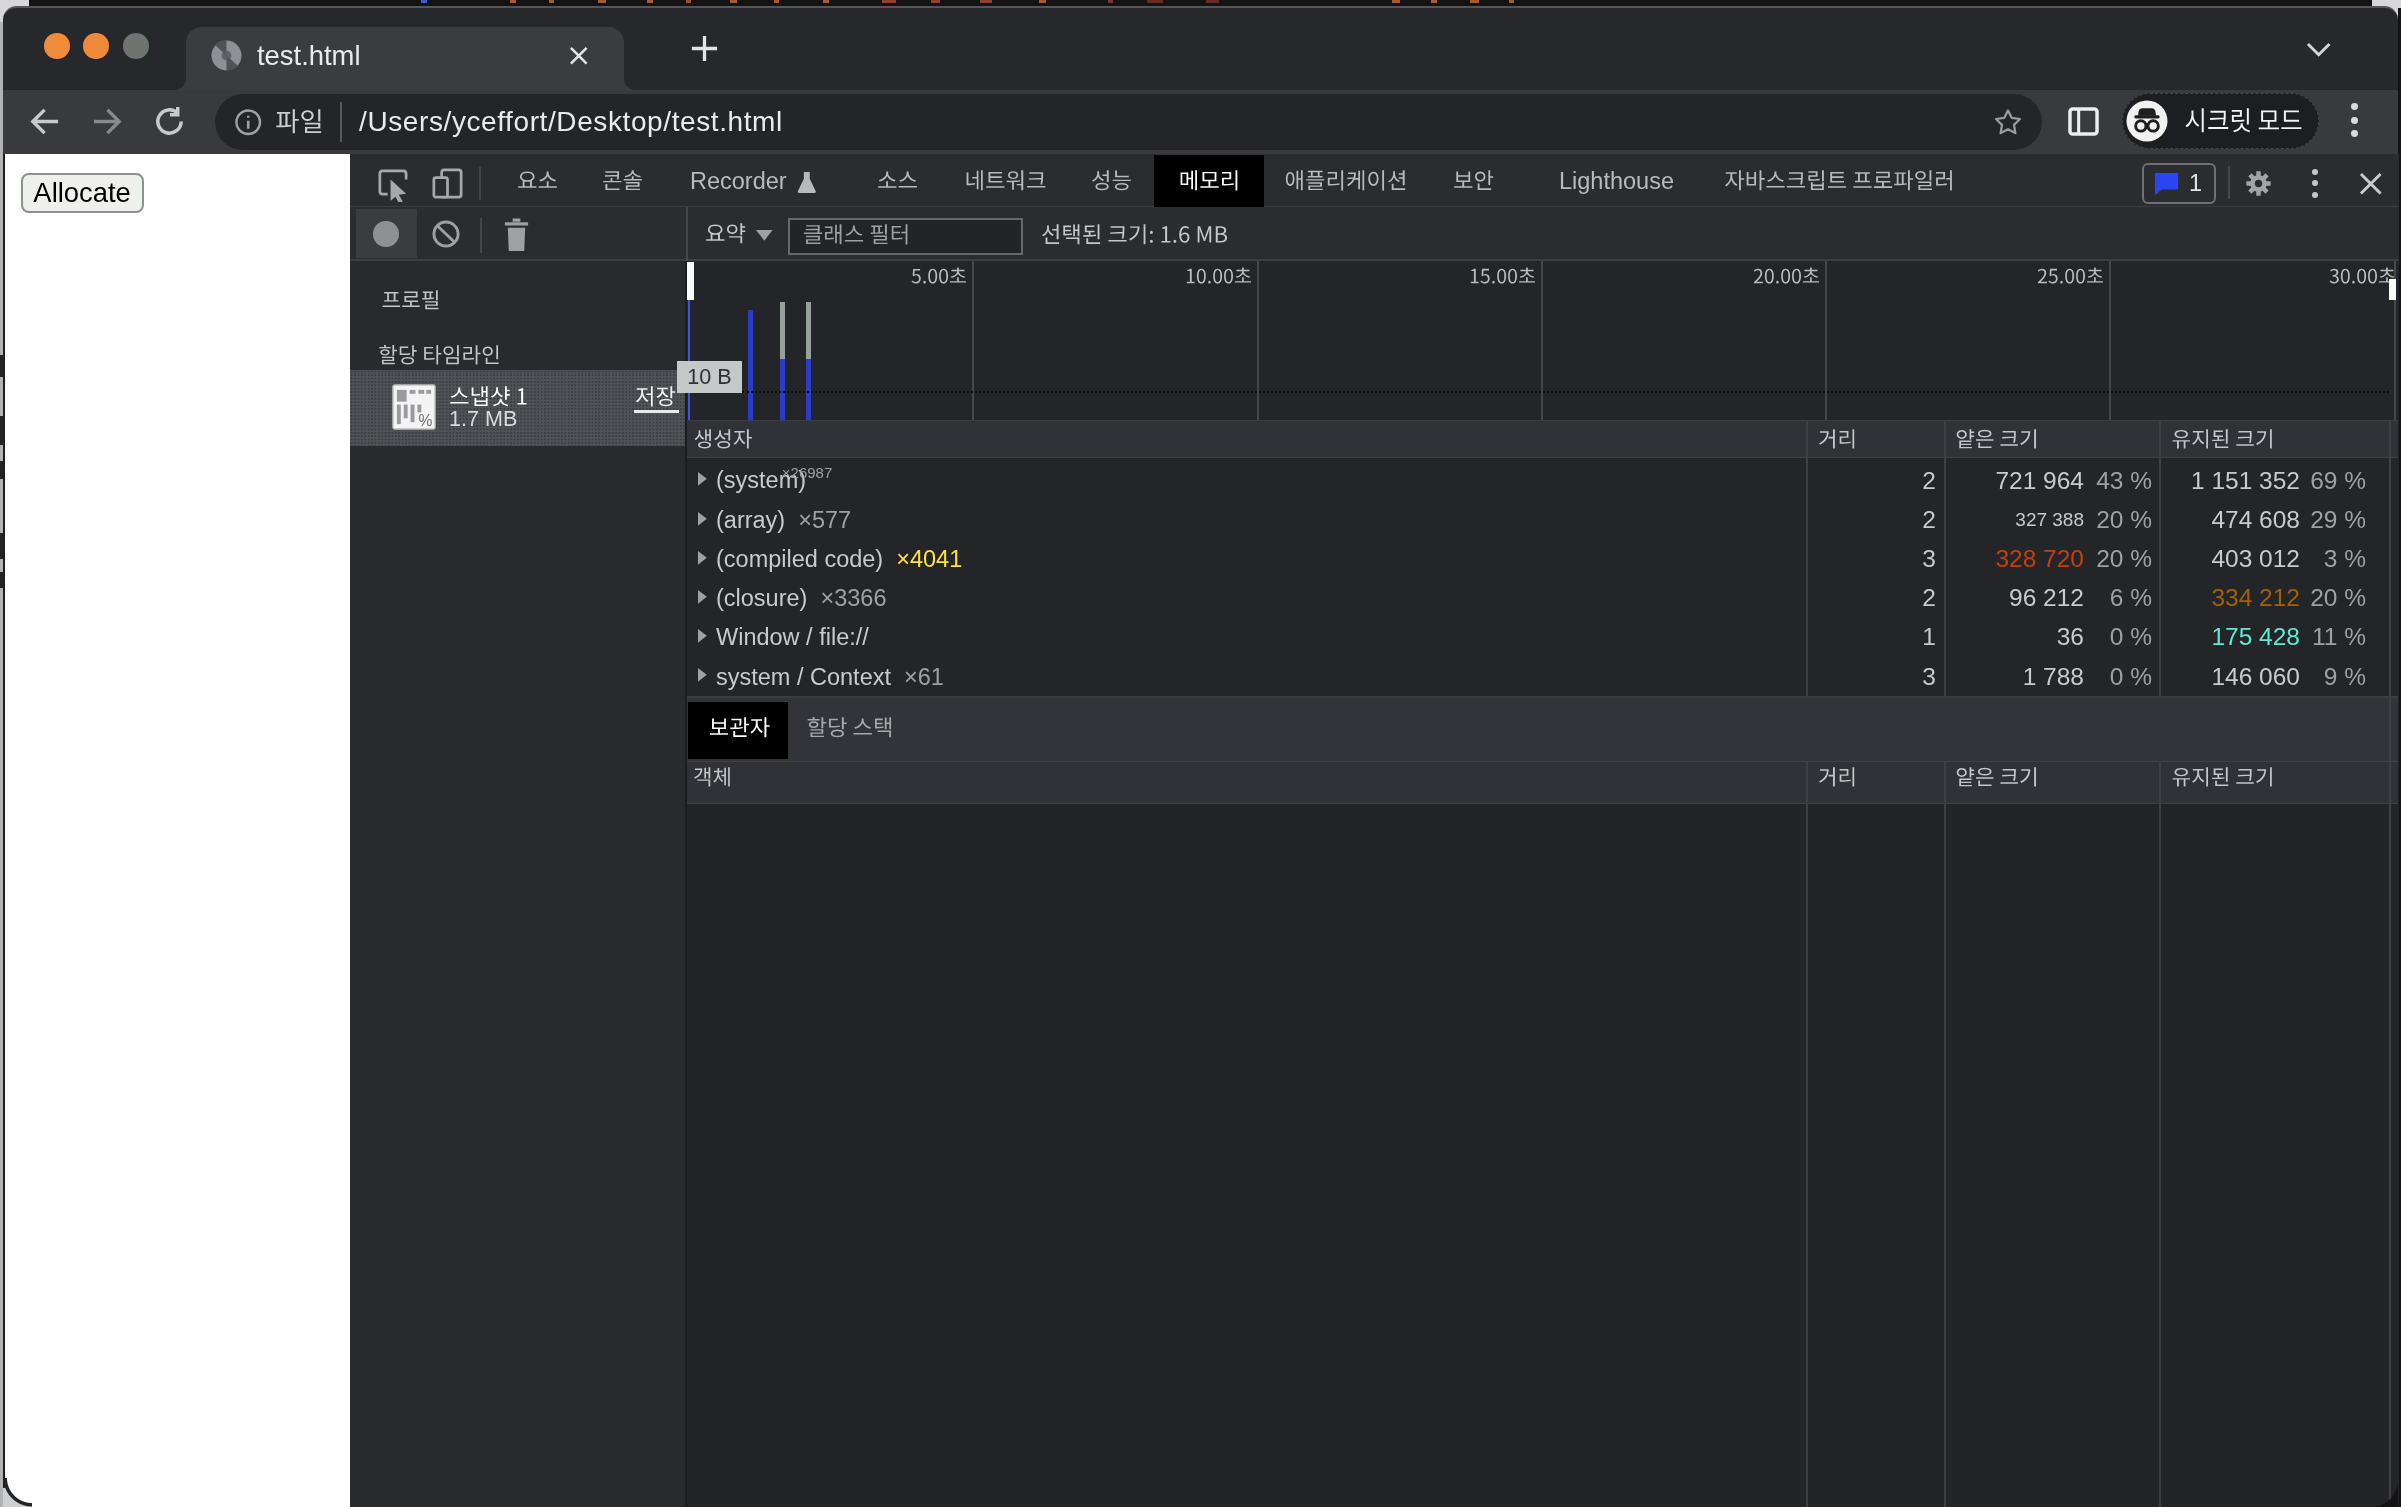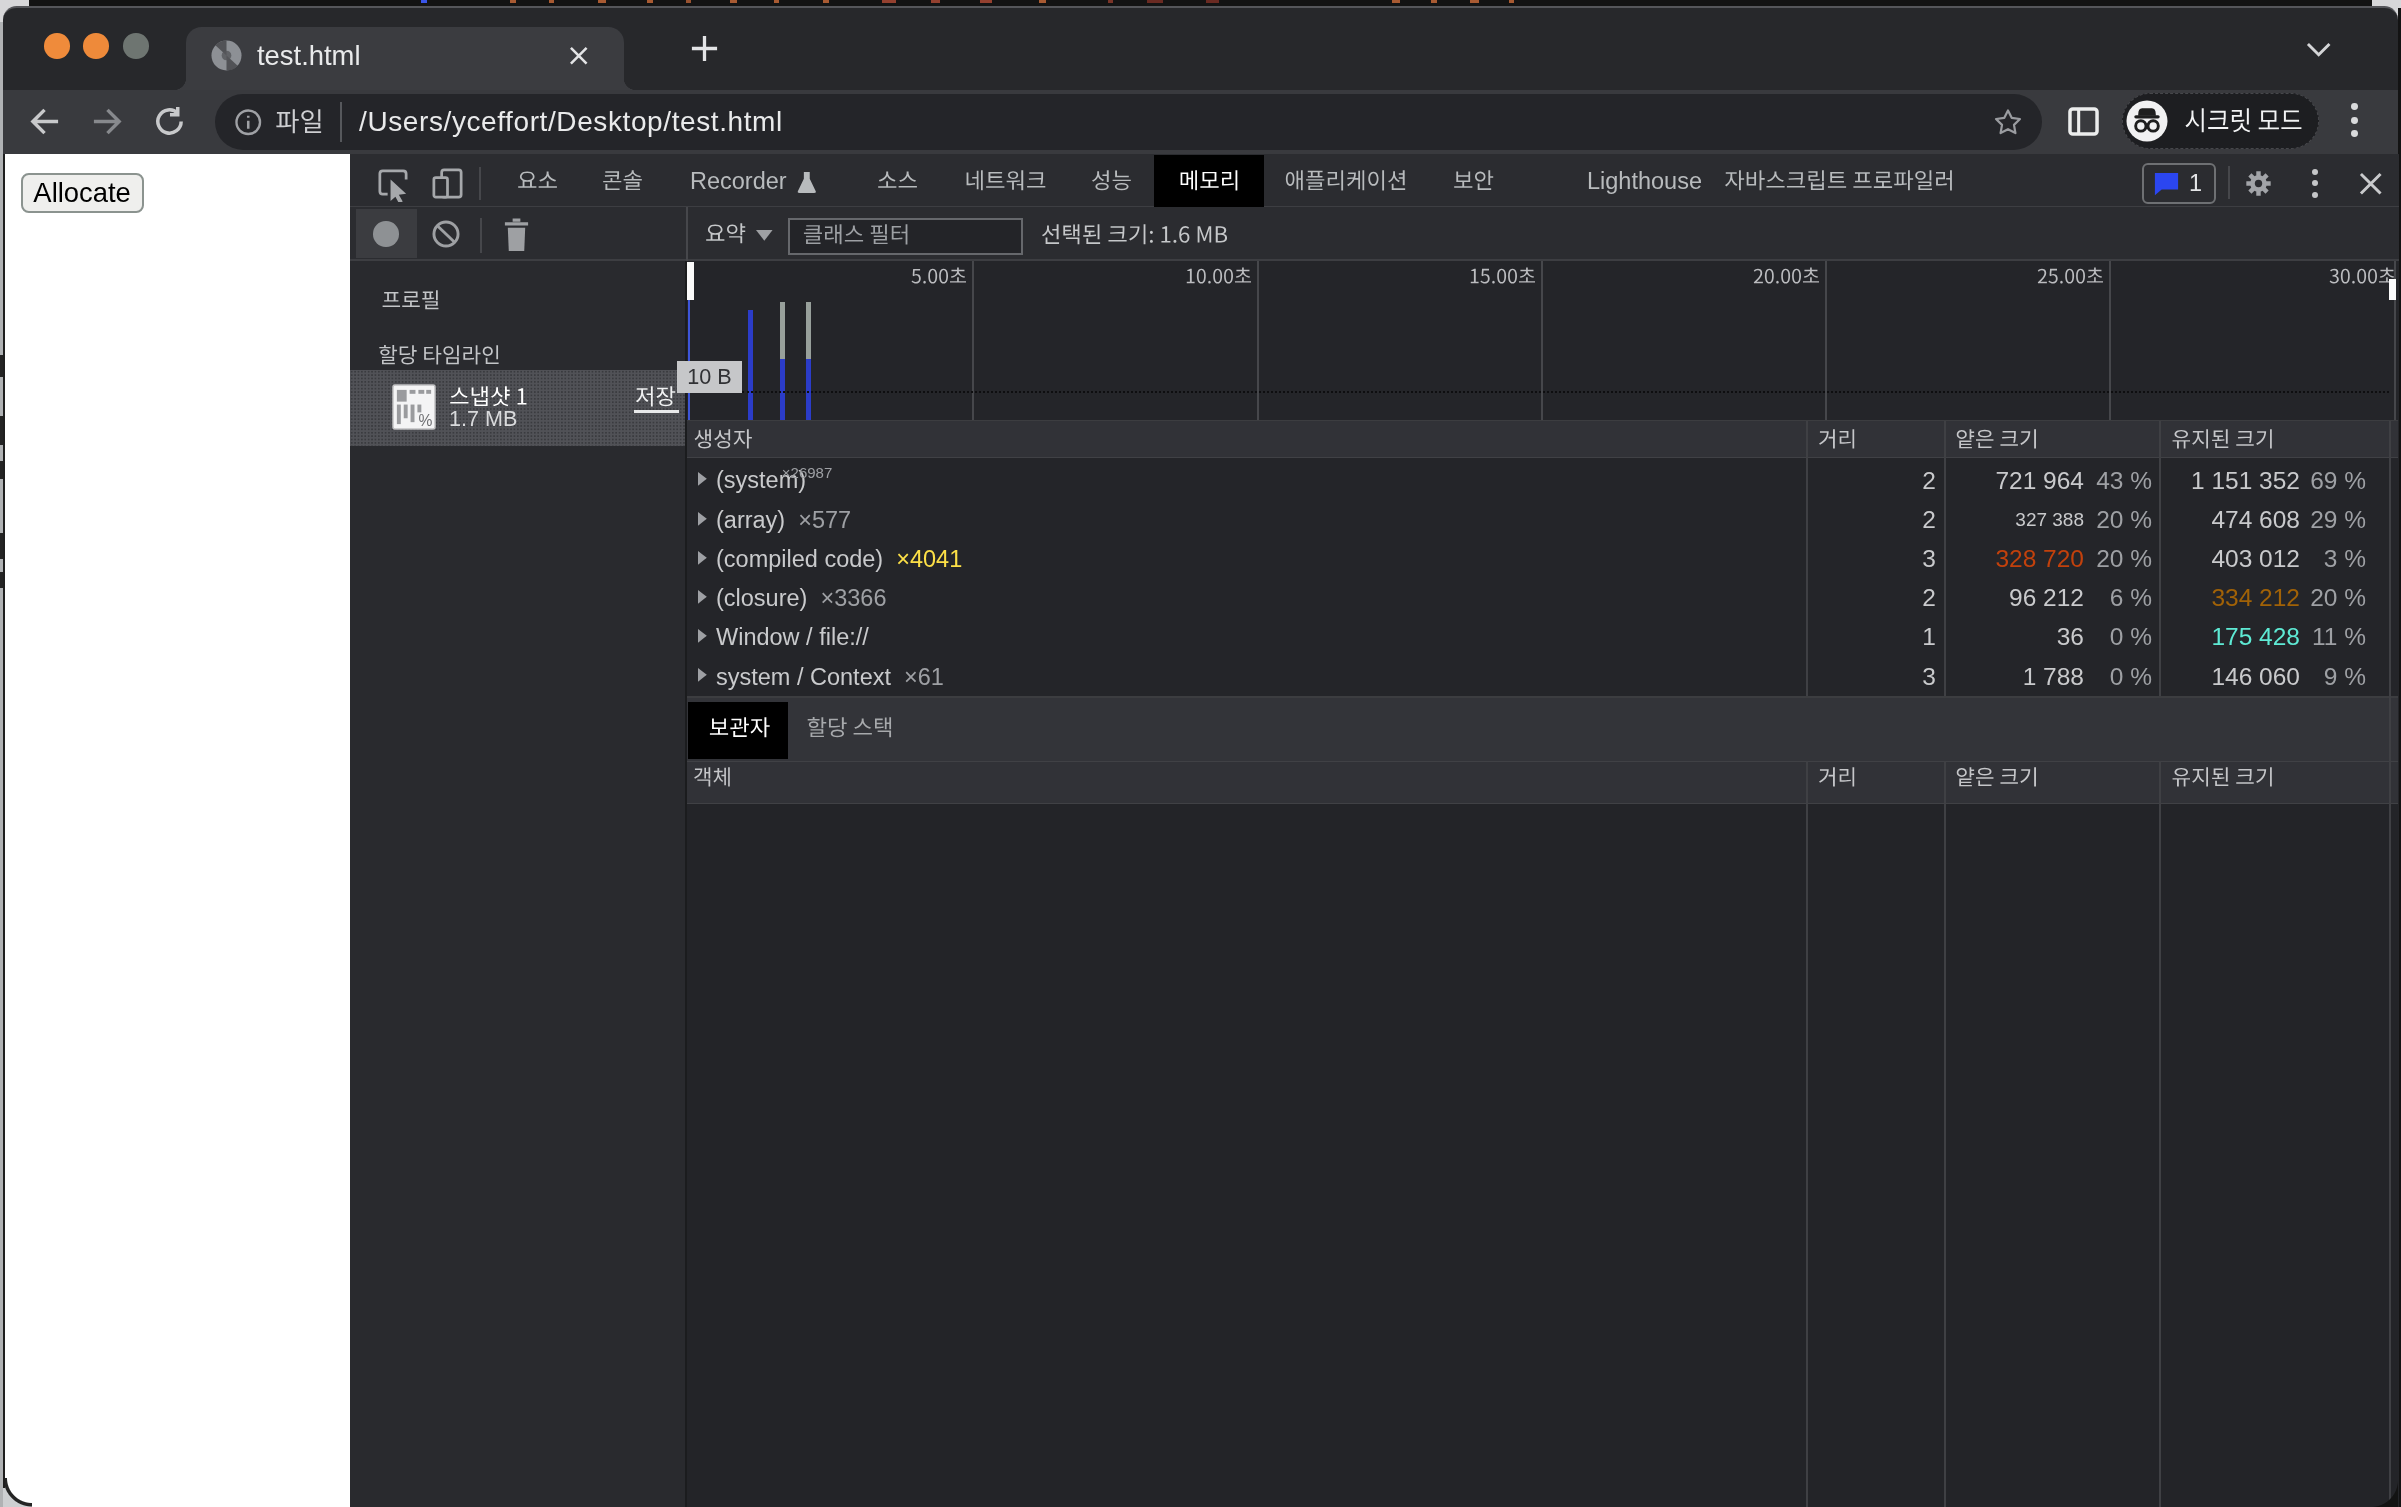--- a/index.html
+++ b/index.html
@@ -139,21 +139,21 @@
 <div style="position:absolute;left:1154px;top:155px;width:110px;height:52px;background:#000"></div>
 <svg style="position:absolute;left:1178px;top:169px" width="63" height="24.5" viewBox="0 0 63.5 25.3">
       <path d="M1.9 3.6H9.8V16.5H1.9ZM8 5.1H3.7V14.9H8ZM17 1.2H18.8V22H17ZM8.9 9.1H13.7V10.6H8.9ZM12.9 1.7H14.7V21H12.9Z M22.3 17.8H41.2V19.4H22.3ZM30.7 12.4H32.6V18.2H30.7ZM24.5 3H38.9V12.7H24.5ZM37 4.5H26.4V11.2H37Z M58.6 1.2H60.5V22.1H58.6ZM44.7 15.4H46.4Q48.2 15.4 49.8 15.4Q51.4 15.3 53.1 15.2Q54.8 15 56.7 14.7L56.9 16.3Q54 16.7 51.6 16.9Q49.1 17 46.4 17H44.7ZM44.6 3.2H54.2V10.6H46.6V16H44.7V9H52.3V4.7H44.6Z" fill="#ffffff"></path>
     </svg>
 <svg style="position:absolute;left:1284px;top:169px" width="124" height="24.5" viewBox="0 0 127.0 25.3">
       <path d="M5.8 3Q7.2 3 8.2 3.8Q9.2 4.7 9.7 6.3Q10.3 8 10.3 10.2Q10.3 12.4 9.7 14.1Q9.2 15.7 8.2 16.6Q7.2 17.5 5.8 17.5Q4.5 17.5 3.5 16.6Q2.5 15.7 2 14.1Q1.4 12.4 1.4 10.2Q1.4 8 2 6.3Q2.5 4.7 3.5 3.8Q4.5 3 5.8 3ZM5.8 4.7Q5 4.7 4.4 5.4Q3.8 6.1 3.5 7.3Q3.2 8.5 3.2 10.2Q3.2 11.9 3.5 13.1Q3.8 14.3 4.4 15Q5 15.7 5.8 15.7Q6.7 15.7 7.3 15Q7.9 14.3 8.2 13.1Q8.5 11.9 8.5 10.2Q8.5 8.5 8.2 7.3Q7.9 6.1 7.3 5.4Q6.7 4.7 5.8 4.7ZM17 1.2H18.8V22H17ZM13.7 9.5H17.7V11H13.7ZM12.4 1.7H14.2V21H12.4Z M24 1.9H39.3V3.3H24ZM24.1 7.3H39.2V8.8H24.1ZM27.2 2.4H29.1V8.3H27.2ZM34.3 2.4H36.2V8.3H34.3ZM22.3 10.5H41.1V12H22.3ZM24.6 13.8H38.7V18.4H26.5V20.9H24.6V17.1H36.8V15.3H24.6ZM24.6 20.3H39.3V21.8H24.6Z M58.6 1.2H60.5V22.1H58.6ZM44.7 15.4H46.4Q48.2 15.4 49.8 15.4Q51.4 15.3 53.1 15.2Q54.8 15 56.7 14.7L56.9 16.3Q54 16.7 51.6 16.9Q49.1 17 46.4 17H44.7ZM44.6 3.2H54.2V10.6H46.6V16H44.7V9H52.3V4.7H44.6Z M71.9 3.7H73.7Q73.7 5.7 73.4 7.7Q73 9.6 72.1 11.4Q71.2 13.2 69.7 14.8Q68.2 16.4 65.8 17.7L64.7 16.3Q66.8 15.2 68.2 13.8Q69.6 12.4 70.4 10.9Q71.2 9.3 71.6 7.6Q71.9 5.8 71.9 4ZM65.7 3.7H72.6V5.2H65.7ZM71.7 8.5V9.9L65 10.6L64.7 9ZM72.1 9.4H76.9V11H72.1ZM80.5 1.2H82.3V22H80.5ZM76.2 1.8H78V21H76.2Z M100.9 1.2H102.8V22.1H100.9ZM91.8 2.8Q93.4 2.8 94.6 3.7Q95.8 4.6 96.4 6.2Q97.1 7.9 97.1 10.1Q97.1 12.3 96.4 13.9Q95.8 15.6 94.6 16.4Q93.4 17.3 91.8 17.3Q90.3 17.3 89.1 16.4Q87.9 15.6 87.2 13.9Q86.5 12.3 86.5 10.1Q86.5 7.9 87.2 6.2Q87.9 4.6 89.1 3.7Q90.3 2.8 91.8 2.8ZM91.8 4.5Q90.8 4.5 90 5.2Q89.3 5.9 88.8 7.1Q88.4 8.4 88.4 10.1Q88.4 11.8 88.8 13Q89.3 14.3 90 15Q90.8 15.6 91.8 15.6Q92.8 15.6 93.6 15Q94.4 14.3 94.8 13Q95.3 11.8 95.3 10.1Q95.3 8.4 94.8 7.1Q94.4 5.9 93.6 5.2Q92.8 4.5 91.8 4.5Z M118 4.3H122.6V5.9H118ZM118 8.6H122.6V10.1H118ZM112.2 2.4H113.7V5Q113.7 7.1 113 8.9Q112.3 10.6 111 12Q109.7 13.3 108 14L107 12.5Q108.2 12 109.1 11.3Q110.1 10.5 110.7 9.5Q111.4 8.6 111.8 7.4Q112.2 6.3 112.2 5ZM112.5 2.4H114.1V5Q114.1 6.2 114.4 7.3Q114.8 8.3 115.4 9.3Q116.1 10.2 117 11Q118 11.7 119.1 12.1L118 13.6Q116.4 13 115.1 11.7Q113.9 10.4 113.2 8.7Q112.5 7 112.5 5ZM122.1 1.2H124.1V16.8H122.1ZM110.7 20H124.6V21.6H110.7ZM110.7 15.2H112.6V20.8H110.7Z" fill="#b8bbbd"></path>
     </svg>
 <svg style="position:absolute;left:1453px;top:169px" width="41" height="24.5" viewBox="0 0 42.3 25.3">
       <path d="M1.2 17.8H20V19.4H1.2ZM9.6 12.8H11.5V18.3H9.6ZM3.4 2.7H5.3V6.4H15.9V2.7H17.7V13.3H3.4ZM5.3 8V11.8H15.9V8Z M36.5 1.2H38.4V16.5H36.5ZM37.9 7.5H41.5V9.1H37.9ZM25.5 20H39.4V21.6H25.5ZM25.5 15H27.4V20.6H25.5ZM28.1 2.7Q29.7 2.7 30.9 3.3Q32.1 4 32.8 5.2Q33.5 6.3 33.5 7.8Q33.5 9.3 32.8 10.5Q32.1 11.6 30.9 12.3Q29.7 12.9 28.1 12.9Q26.6 12.9 25.3 12.3Q24.1 11.6 23.4 10.5Q22.7 9.3 22.7 7.8Q22.7 6.3 23.4 5.2Q24.1 4 25.3 3.3Q26.6 2.7 28.1 2.7ZM28.1 4.3Q27.1 4.3 26.3 4.8Q25.5 5.2 25 6Q24.5 6.8 24.5 7.8Q24.5 8.8 25 9.6Q25.5 10.4 26.3 10.8Q27.1 11.3 28.1 11.3Q29.1 11.3 29.9 10.8Q30.8 10.4 31.2 9.6Q31.7 8.8 31.7 7.8Q31.7 6.8 31.2 6Q30.8 5.2 29.9 4.8Q29.1 4.3 28.1 4.3Z" fill="#b8bbbd"></path>
     </svg>
-<div style="position:absolute;left:1559px;top:170px;font-size:23.5px;line-height:23.5px;color:#b8bbbd;white-space:pre;margin-left:28px;">Lighthouse</div>
+<div style="position:absolute;left:1559px;top:170px;font-size:23.5px;line-height:23.5px;color:#b8bbbd;white-space:pre;">Lighthouse</div>
 <svg style="position:absolute;left:1723px;top:169px" width="233" height="24.5" viewBox="0 0 237.9 25.3">
       <path d="M6.3 4.2H7.8V7.6Q7.8 9.2 7.4 10.8Q6.9 12.4 6.1 13.8Q5.3 15.2 4.2 16.3Q3.1 17.4 1.9 18L0.8 16.5Q1.9 16 2.9 15Q3.9 14 4.7 12.8Q5.4 11.6 5.8 10.2Q6.3 8.9 6.3 7.6ZM6.6 4.2H8.2V7.6Q8.2 8.8 8.6 10.1Q9 11.3 9.7 12.5Q10.4 13.6 11.4 14.5Q12.4 15.5 13.5 16L12.4 17.5Q11.2 16.9 10.1 15.9Q9.1 14.8 8.3 13.5Q7.5 12.1 7.1 10.6Q6.6 9.1 6.6 7.6ZM1.5 3.3H12.8V5H1.5ZM15.2 1.2H17.1V22H15.2ZM16.7 9.6H20.5V11.2H16.7Z M36.4 1.2H38.3V22H36.4ZM37.9 9.4H41.7V11H37.9ZM23.1 3H25V8.5H30.9V3H32.8V17H23.1ZM25 10V15.5H30.9V10Z M51.8 2.7H53.5V4.2Q53.5 5.6 53 6.8Q52.5 8 51.7 9.1Q50.9 10.1 49.8 11Q48.8 11.8 47.6 12.4Q46.3 13 45.1 13.2L44.3 11.7Q45.3 11.4 46.4 11Q47.5 10.5 48.5 9.8Q49.5 9.1 50.2 8.2Q50.9 7.3 51.4 6.3Q51.8 5.3 51.8 4.2ZM52.2 2.7H53.8V4.2Q53.8 5.3 54.2 6.3Q54.7 7.3 55.4 8.2Q56.2 9.1 57.1 9.8Q58.1 10.5 59.2 11Q60.3 11.4 61.4 11.7L60.5 13.2Q59.3 13 58.1 12.4Q56.9 11.8 55.8 11Q54.7 10.2 53.9 9.1Q53.1 8.1 52.6 6.8Q52.2 5.6 52.2 4.2ZM43.5 17.6H62.3V19.2H43.5Z M66.9 3.3H80.1V4.9H66.9ZM64.6 17.5H83.4V19.1H64.6ZM79.3 3.3H81.1V5.9Q81.1 7.4 81.1 8.9Q81 10.5 80.9 12.2Q80.7 13.9 80.2 16L78.3 15.9Q78.8 13.8 79 12.2Q79.2 10.5 79.2 8.9Q79.3 7.4 79.3 5.9ZM79.7 9.1V10.5L66.6 11.2L66.3 9.7Z M100.9 1.2H102.8V12.7H100.9ZM86.9 10.7H88.5Q90.4 10.7 92.1 10.6Q93.7 10.6 95.2 10.4Q96.8 10.3 98.4 10L98.6 11.6Q96.9 11.8 95.4 12Q93.8 12.1 92.1 12.2Q90.5 12.2 88.5 12.2H86.9ZM86.8 2.2H96.3V7.9H88.7V11.7H86.9V6.4H94.4V3.8H86.8ZM89.4 13.7H91.3V16.1H101V13.7H102.8V21.8H89.4ZM91.3 17.7V20.2H101V17.7Z M109.4 12.4H123.6V14H109.4ZM107 17.8H125.8V19.4H107ZM109.4 3H123.4V4.6H111.3V12.9H109.4ZM110.7 7.6H123V9.2H110.7Z M133.3 17.8H152.1V19.4H133.3ZM134.9 3.3H150.3V4.9H134.9ZM135 12.1H150.3V13.6H135ZM138.1 4.7H140V12.3H138.1ZM145.2 4.7H147.1V12.3H145.2Z M154.4 17.9H173.3V19.5H154.4ZM162.9 13.4H164.8V18.5H162.9ZM156.7 2.8H170.9V9.1H158.7V13.2H156.8V7.5H169.1V4.3H156.7ZM156.8 12.4H171.4V14H156.8Z M175.8 3.5H187.4V5H175.8ZM175.6 16.9 175.3 15.3Q177.2 15.3 179.4 15.2Q181.6 15.2 183.9 15.1Q186.2 15 188.4 14.7L188.5 16.1Q186.3 16.5 184 16.6Q181.7 16.8 179.6 16.8Q177.4 16.9 175.6 16.9ZM178.1 4.6H179.9V15.7H178.1ZM183.3 4.6H185.2V15.7H183.3ZM189.7 1.2H191.6V22H189.7ZM191.1 9.5H195V11.1H191.1Z M202.6 2Q204.1 2 205.4 2.6Q206.6 3.2 207.3 4.2Q208 5.2 208 6.6Q208 8 207.3 9Q206.6 10 205.4 10.6Q204.1 11.2 202.6 11.2Q201 11.2 199.8 10.6Q198.6 10 197.9 9Q197.2 8 197.2 6.6Q197.2 5.2 197.9 4.2Q198.6 3.2 199.8 2.6Q201 2 202.6 2ZM202.6 3.6Q201.6 3.6 200.8 3.9Q200 4.3 199.5 5Q199.1 5.7 199.1 6.6Q199.1 7.5 199.5 8.2Q200 8.9 200.8 9.3Q201.6 9.6 202.6 9.6Q203.6 9.6 204.4 9.3Q205.2 8.9 205.6 8.2Q206.1 7.5 206.1 6.6Q206.1 5.7 205.6 5Q205.2 4.3 204.4 3.9Q203.6 3.6 202.6 3.6ZM211.9 1.2H213.8V11.9H211.9ZM200.3 12.9H213.8V17.9H202.3V21.1H200.4V16.5H211.9V14.4H200.3ZM200.4 20.2H214.5V21.8H200.4Z M233.1 1.2H235V22.1H233.1ZM229.1 9.2H233.6V10.8H229.1ZM218.7 15.5H220.3Q222.1 15.5 223.7 15.4Q225.2 15.4 226.6 15.2Q228.1 15.1 229.6 14.8L229.8 16.4Q228.2 16.7 226.7 16.8Q225.3 16.9 223.7 17Q222.1 17.1 220.3 17.1H218.7ZM218.6 3.2H227.9V10.5H220.6V16H218.7V8.9H226V4.7H218.6Z" fill="#b8bbbd"></path>
     </svg>
 <div style="position:absolute;left:2142px;top:163px;width:74px;height:41px;border:2px solid #6e7073;border-radius:5.9px"></div>
 <svg style="position:absolute;left:2152px;top:170px" width="29" height="27.4" viewBox="0 0 30 28">
 <path d="M3 3 H27 V20 H10 L3 26 Z" fill="#2b46f0"></path>
     </svg>
 <div style="position:absolute;left:2189px;top:172px;font-size:23.5px;line-height:23.5px;color:#e4e5e7;white-space:pre;">1</div>
 <div style="position:absolute;left:2228px;top:166px;width:2px;height:33px;background:#46474b"></div>
 <svg style="position:absolute;left:2244px;top:169px" width="29" height="29" viewBox="0 0 30 30">

